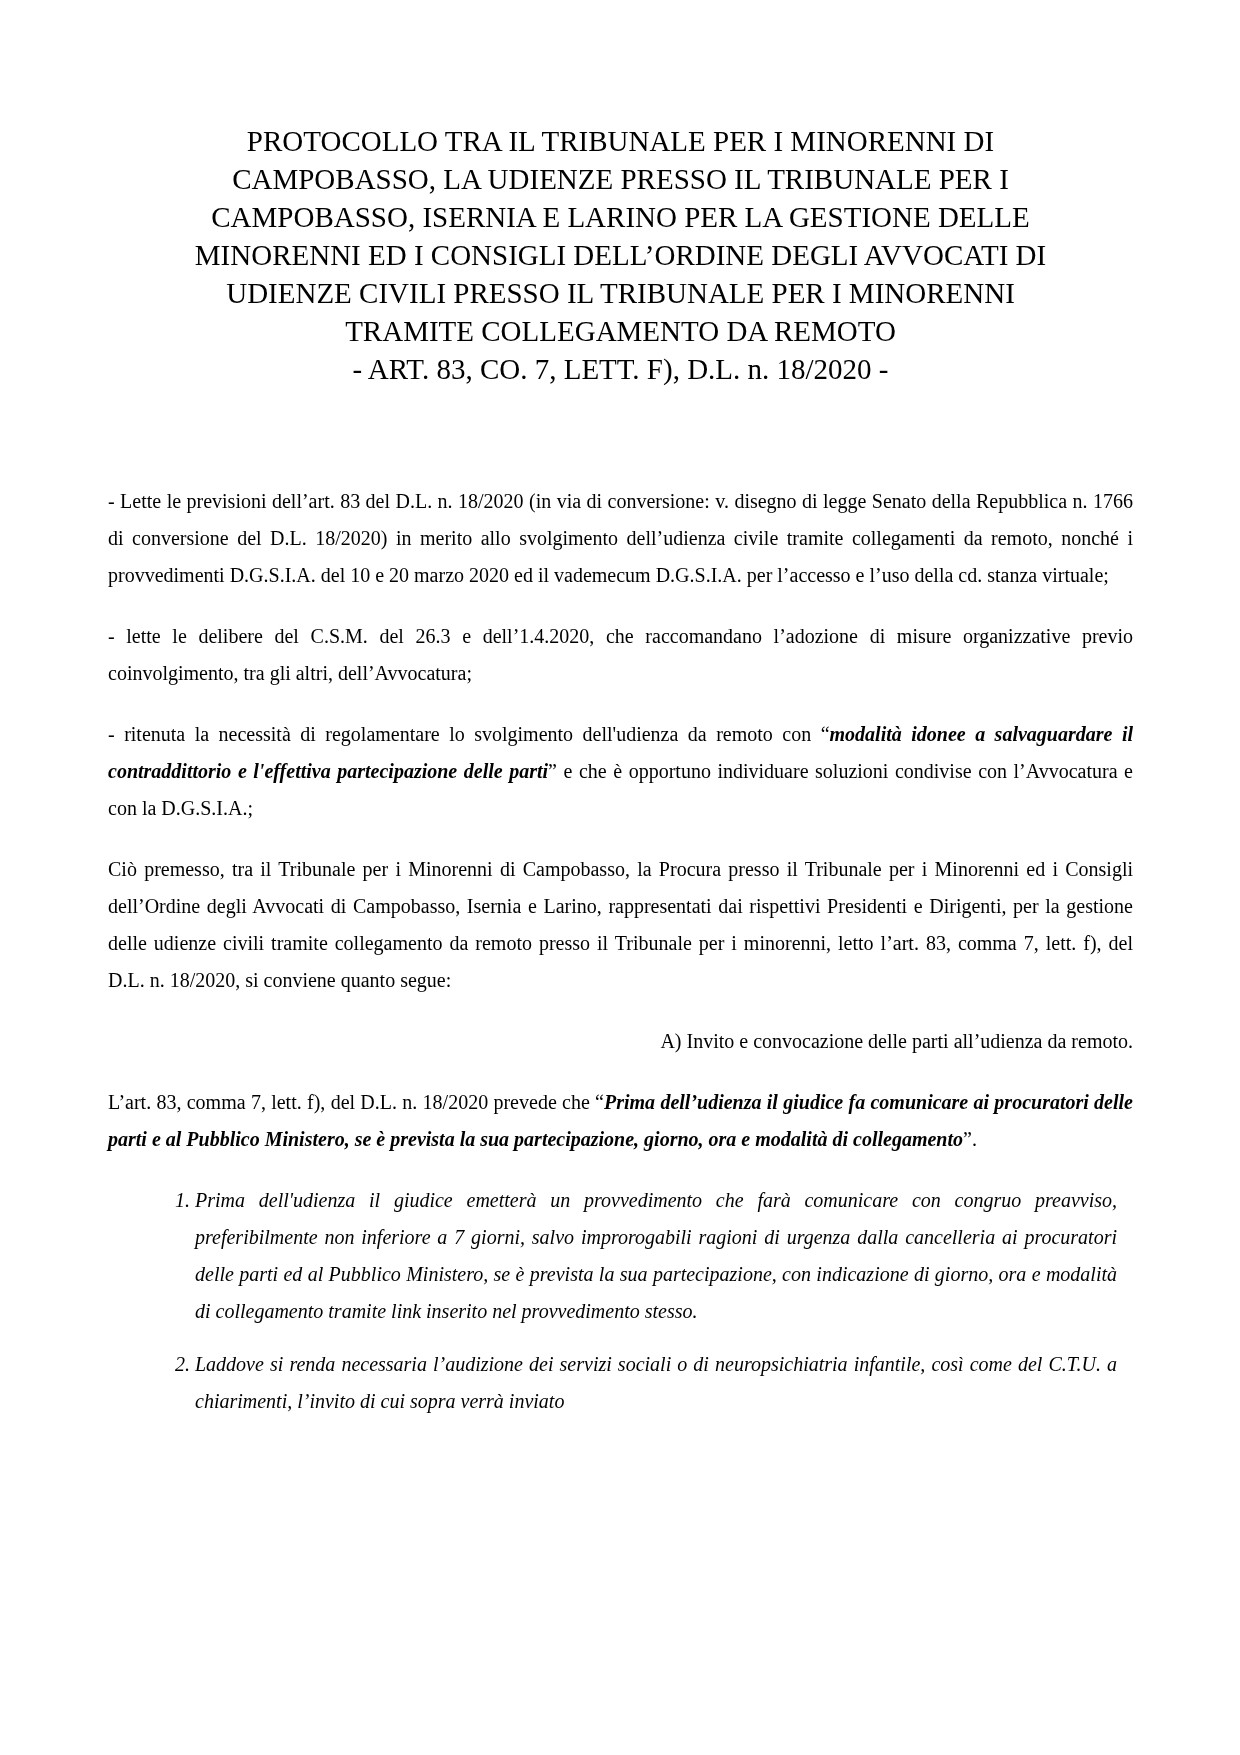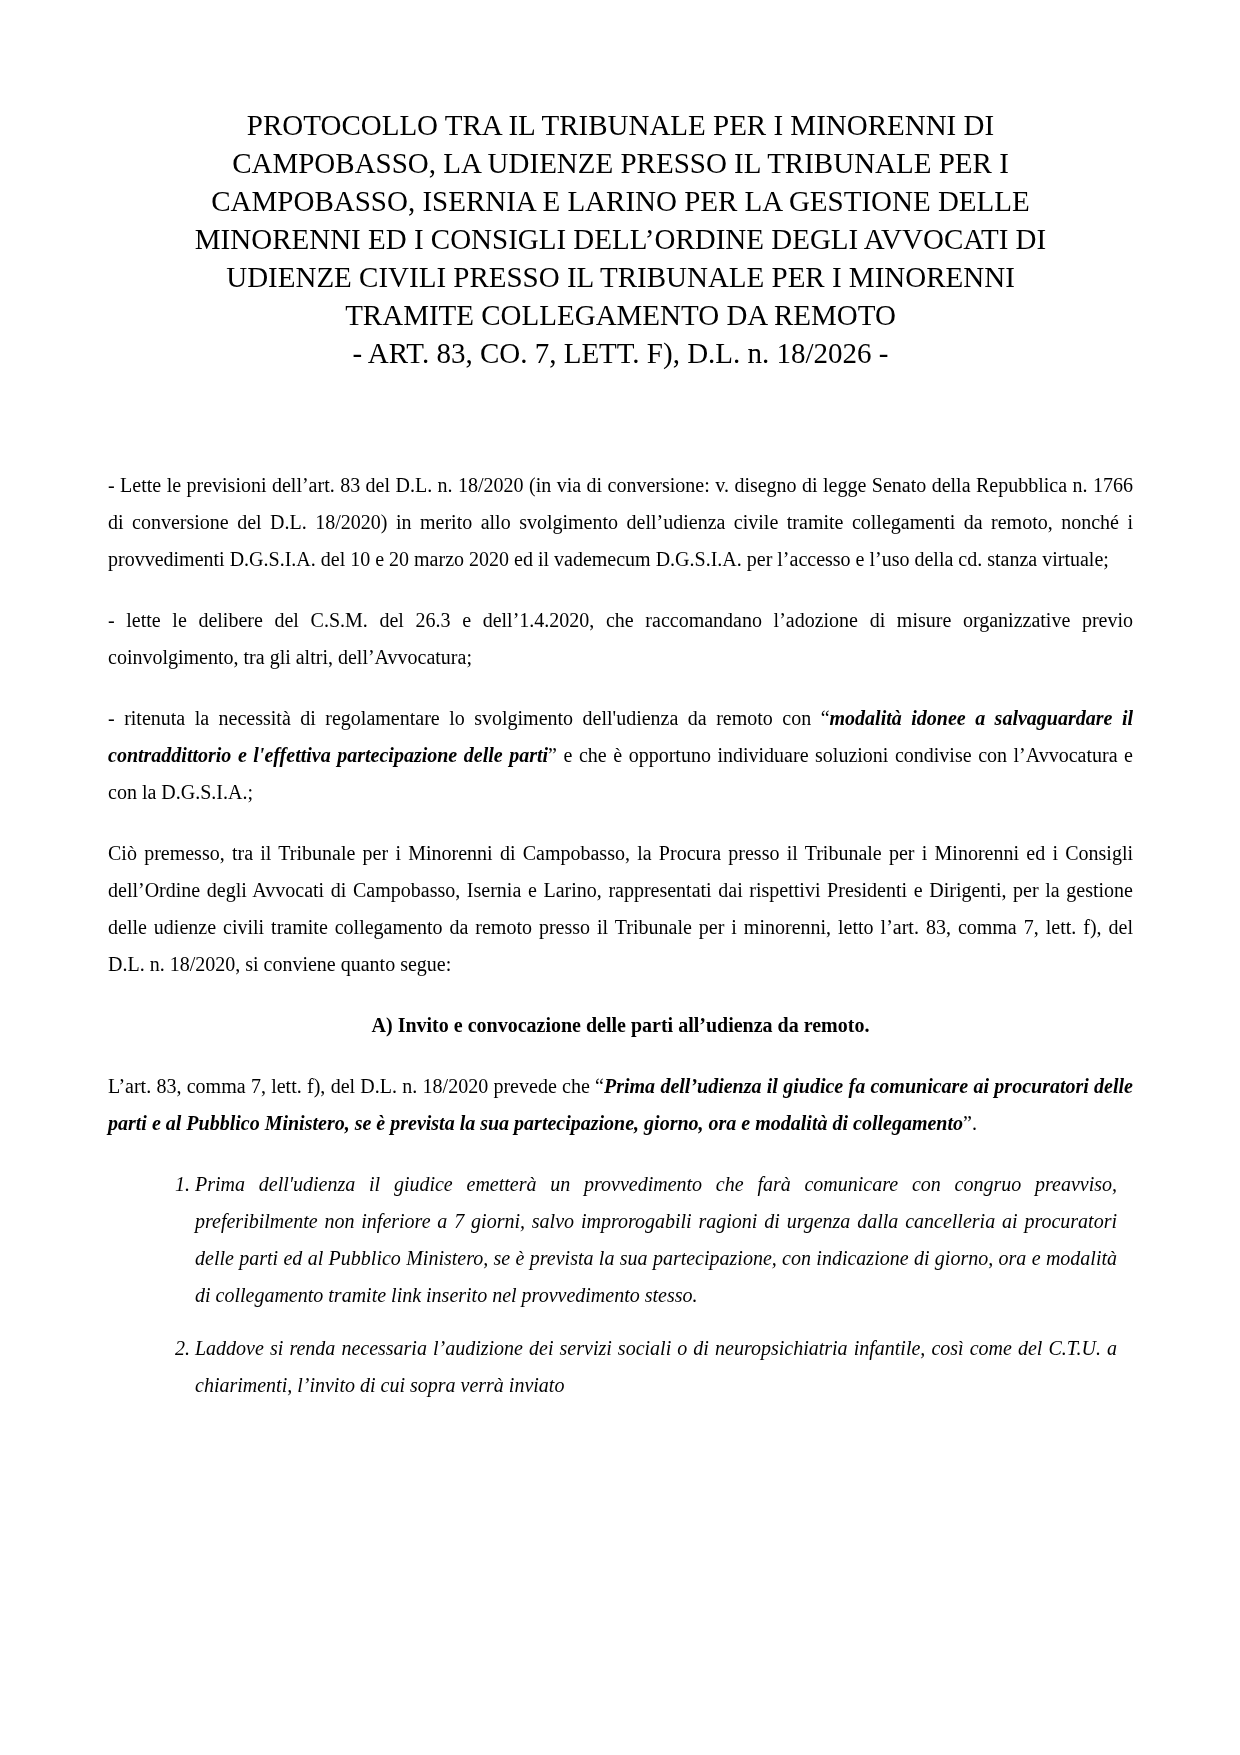--- a/index.html
+++ b/index.html
@@ -16,39 +16,40 @@
     background: #ffffff;
     color: #000000;
     font-family: "Liberation Serif", "DejaVu Serif", serif;
     overflow: hidden;
   }
   .doc-title {
     text-align: center;
     font-size: 29px;
     line-height: 38px;
     font-weight: 400;
+    margin-top: 16px;
   }
   .doc-title .title-line { white-space: nowrap; }
   .title-sub {
     font-size: 29px;
     line-height: 38px;
   }
   .doc-body {
     margin-top: 95px;
     font-size: 20px;
     line-height: 37px;
     text-align: justify;
   }
   .doc-body .para {
     margin: 0 0 24px 0;
   }
   .doc-body .heading {
     margin: 0 0 24px 0;
-    font-weight: 700;
-    text-align: center;
+    font-weight: 400;
+    text-align: right;
   }
   ol.num-list {
     margin: 0;
     padding: 0 0 0 71px;
     list-style: decimal;
   }
   ol.num-list li {
     text-align: justify;
     margin: 16px;
     font-style: italic;
@@ -62,21 +63,21 @@
 
   <header class="doc-title">
     <div>
         <div class="title-line">PROTOCOLLO TRA IL TRIBUNALE PER I MINORENNI DI</div>
         <div class="title-line">CAMPOBASSO, LA UDIENZE PRESSO IL TRIBUNALE PER I</div>
         <div class="title-line">CAMPOBASSO, ISERNIA E LARINO PER LA GESTIONE DELLE</div>
         <div class="title-line">MINORENNI ED I CONSIGLI DELL’ORDINE DEGLI AVVOCATI DI</div>
         <div class="title-line">UDIENZE CIVILI PRESSO IL TRIBUNALE PER I MINORENNI</div>
         <div class="title-line">TRAMITE COLLEGAMENTO DA REMOTO</div>
       </div>
-    <div class="title-sub">- ART. 83, CO. 7, LETT. F), D.L. n. 18/2026 -</div>
+    <div class="title-sub">- ART. 83, CO. 7, LETT. F), D.L. n. 18/2020 -</div>
   </header>
 
   <section class="doc-body">
 
     <p class="para"><span>- Lette le previsioni dell’art. 83 del D.L. n. 18/2020 (in via di conversione: v. disegno di legge Senato della Repubblica n. 1766 di conversione del D.L. 18/2020) in merito allo svolgimento dell’udienza civile tramite collegamenti da remoto, nonché i provvedimenti D.G.S.I.A. del 10 e 20 marzo 2020 ed il vademecum D.G.S.I.A. per l’accesso e l’uso della cd. stanza virtuale;</span></p>
 
     <p class="para"><span>- lette le delibere del C.S.M. del 26.3 e dell’1.4.2020, che raccomandano l’adozione di misure organizzative previo coinvolgimento, tra gli altri, dell’Avvocatura;</span></p>
 
     <p class="para"><span>- ritenuta la necessità di regolamentare lo svolgimento dell'udienza da remoto con “</span><em>modalità idonee a salvaguardare il contraddittorio e l'effettiva partecipazione delle parti</em><span>” e che è opportuno individuare soluzioni condivise con l’Avvocatura e con la D.G.S.I.A.;</span></p>
 

